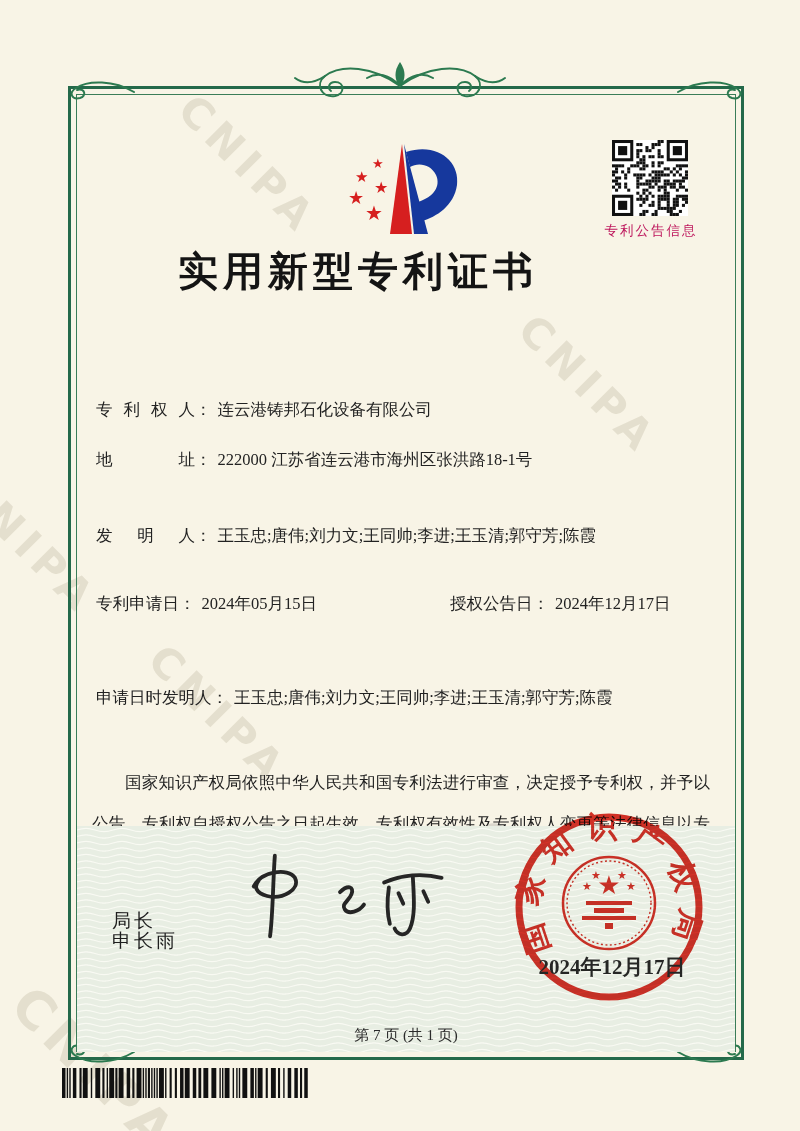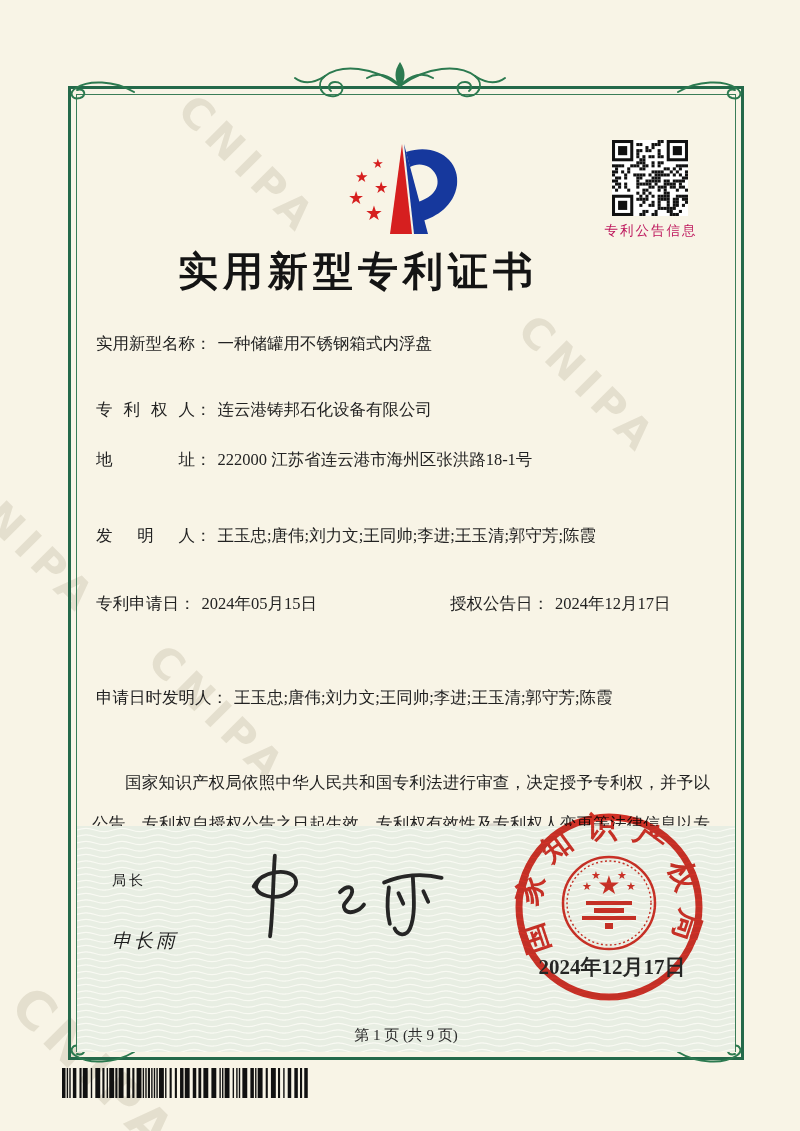--- a/index.html
+++ b/index.html
@@ -31,22 +31,22 @@
   .lbl{display:inline-block; vertical-align:top; text-align:justify; text-align-last:justify;}
   .w6{width:99px;}
   .w5{width:83px;}
   .lblplain{display:inline-block; vertical-align:top;}
   .colon{display:inline-block; margin-right:6px;}
   .val{display:inline;}
   .col2{position:absolute; left:354px; top:0;}
   .statement{position:absolute; left:92px; top:762px; width:618px;
     font-size:16.5px; line-height:41px; text-align:justify; text-indent:2em; color:#222;}
   .band{position:absolute; left:77px; top:826px; width:658px; height:226px;}
-  .signer-title{position:absolute; left:112px; top:872px; font-size:14px; letter-spacing:3px; color:#1d1d1d;}
-  .signer-name{position:absolute; left:112px; top:928px; font-size:19px; letter-spacing:3px; color:#1d1d1d;font-style:italic;}
+  .signer-title{position:absolute; left:112px; top:908px; font-size:19px; letter-spacing:3px; color:#1d1d1d;}
+  .signer-name{position:absolute; left:112px; top:928px; font-size:19px; letter-spacing:3px; color:#1d1d1d;}
   .signature{position:absolute; left:225px; top:848px; width:230px; height:96px;}
   .seal{position:absolute; left:506px; top:804px; width:206px; height:206px; mix-blend-mode:multiply; opacity:.95;}
   .footer-page{position:absolute; left:68px; top:1026px; width:676px; text-align:center;
     font-size:15px; color:#2a2a2a;}
   .barcode{position:absolute; left:62px; top:1068px; width:246px; height:30px;}
   .star{position:absolute; color:#d61f1f; font-family:"DejaVu Sans",sans-serif; line-height:1;}
 </style>
 </head>
 <body>
 
@@ -311,23 +311,20 @@
         <rect x="60.8" y="6.08" width="9.120000000000001" height="9.120000000000001" fill="#111"></rect>
         <rect x="0" y="54.72" width="21.28" height="21.28" fill="#111"></rect>
         <rect x="3.04" y="57.76" width="15.2" height="15.2" fill="#fff"></rect>
         <rect x="6.08" y="60.8" width="9.120000000000001" height="9.120000000000001" fill="#111"></rect>
       </svg>
   </div>
   <div class="qr-caption">专利公告信息</div>
 
   <div class="title">实用新型专利证书</div>
 
-  <div class="row" style="top:332px;">
-    <span class="lbl w6">实用新型名称</span><span class="colon">：</span><span class="val">一种储罐用不锈钢箱式内浮盘</span>
-  </div>
   <div class="row" style="top:398px;">
     <span class="lbl w6">专利权人</span><span class="colon">：</span><span class="val">连云港铸邦石化设备有限公司</span>
   </div>
   <div class="row" style="top:448px;">
     <span class="lbl w6">地址</span><span class="colon">：</span><span class="val">222000 江苏省连云港市海州区张洪路18-1号</span>
   </div>
   <div class="row" style="top:524px;">
     <span class="lbl w6">发明人</span><span class="colon">：</span><span class="val">王玉忠;唐伟;刘力文;王同帅;李进;王玉清;郭守芳;陈霞</span>
   </div>
   <div class="row" style="top:592px;">
@@ -413,21 +410,21 @@
       <text x="116" y="75" font-size="11" text-anchor="middle" fill="#d5281e" font-family="DejaVu Sans, sans-serif">★</text>
       <text x="125" y="86" font-size="11" text-anchor="middle" fill="#d5281e" font-family="DejaVu Sans, sans-serif">★</text>
       <rect x="80" y="97" width="46" height="4" fill="#d5281e"></rect>
       <rect x="88" y="104" width="30" height="5" fill="#d5281e"></rect>
       <rect x="76" y="112" width="54" height="4" fill="#d5281e"></rect>
       <rect x="99" y="119" width="8" height="6" fill="#d5281e"></rect>
     </g>
     <text x="106" y="170" font-size="21" text-anchor="middle" fill="#1c1c1c" font-weight="bold" font-family="Liberation Serif, DejaVu Serif, serif">2024年12月17日</text>
   </svg>
 
-  <div class="footer-page">第 1 页 (共 9 页)</div>
+  <div class="footer-page">第 7 页 (共 1 页)</div>
 
   <svg class="barcode" id="barcode" width="246" height="30" viewBox="0 0 246 30">
       <rect x="0" y="0" width="3.5" height="30" fill="#111"></rect>
       <rect x="4.7" y="0" width="1.4" height="30" fill="#111"></rect>
       <rect x="7.3" y="0" width="1.4" height="30" fill="#111"></rect>
       <rect x="10.86" y="0" width="3.5" height="30" fill="#111"></rect>
       <rect x="17.48" y="0" width="2.0999999999999996" height="30" fill="#111"></rect>
       <rect x="20.78" y="0" width="4.8999999999999995" height="30" fill="#111"></rect>
       <rect x="28.8" y="0" width="1.4" height="30" fill="#111"></rect>
       <rect x="33.32" y="0" width="4.8999999999999995" height="30" fill="#111"></rect>

